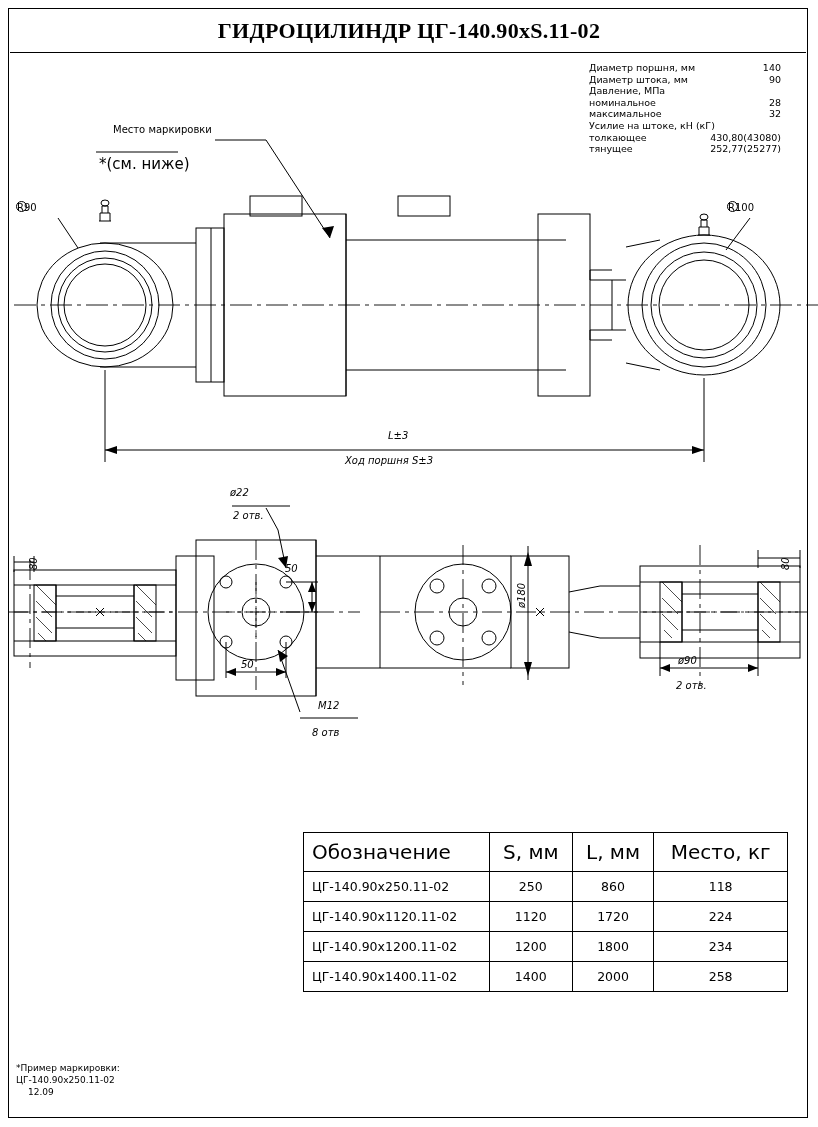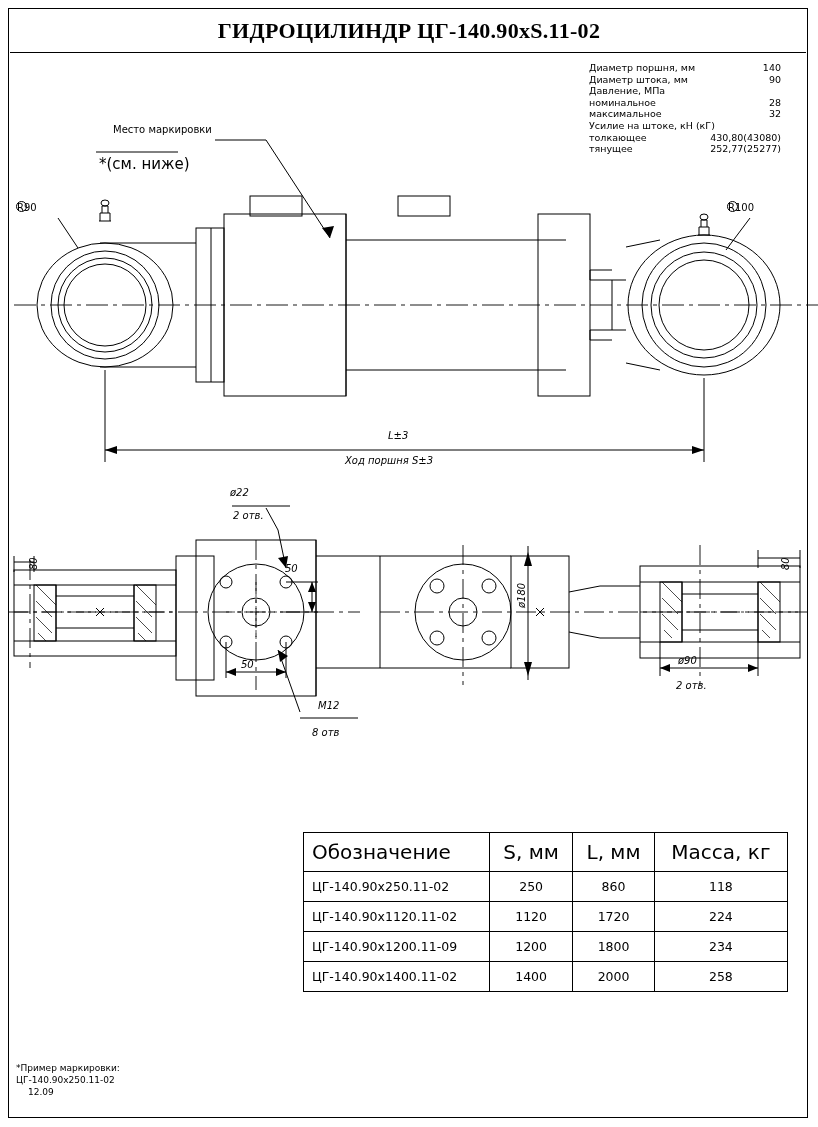--- a/index.html
+++ b/index.html
@@ -280,38 +280,38 @@
   <div class="lbl it" style="left:676px;top:680px;">2 отв.</div>
   <div class="lbl it vert" style="left:28px;top:570px;transform:rotate(-90deg);">80</div>
   <div class="lbl it vert" style="left:780px;top:570px;transform:rotate(-90deg);">80</div>
 
   <table id="tbl">
     <thead>
       <tr>
         <th>Обозначение</th>
         <th class="c">S, мм</th>
         <th class="c">L, мм</th>
-        <th class="c">Масса, кг</th>
+        <th class="c">Место, кг</th>
       </tr>
     </thead>
     <tbody>
       <tr>
           <td>ЦГ-140.90x250.11-02</td>
           <td class="c">250</td>
           <td class="c">860</td>
           <td class="c">118</td>
         </tr>
       <tr>
           <td>ЦГ-140.90x1120.11-02</td>
           <td class="c">1120</td>
           <td class="c">1720</td>
           <td class="c">224</td>
         </tr>
       <tr>
-          <td>ЦГ-140.90x1200.11-09</td>
+          <td>ЦГ-140.90x1200.11-02</td>
           <td class="c">1200</td>
           <td class="c">1800</td>
           <td class="c">234</td>
         </tr>
       <tr>
           <td>ЦГ-140.90x1400.11-02</td>
           <td class="c">1400</td>
           <td class="c">2000</td>
           <td class="c">258</td>
         </tr>

